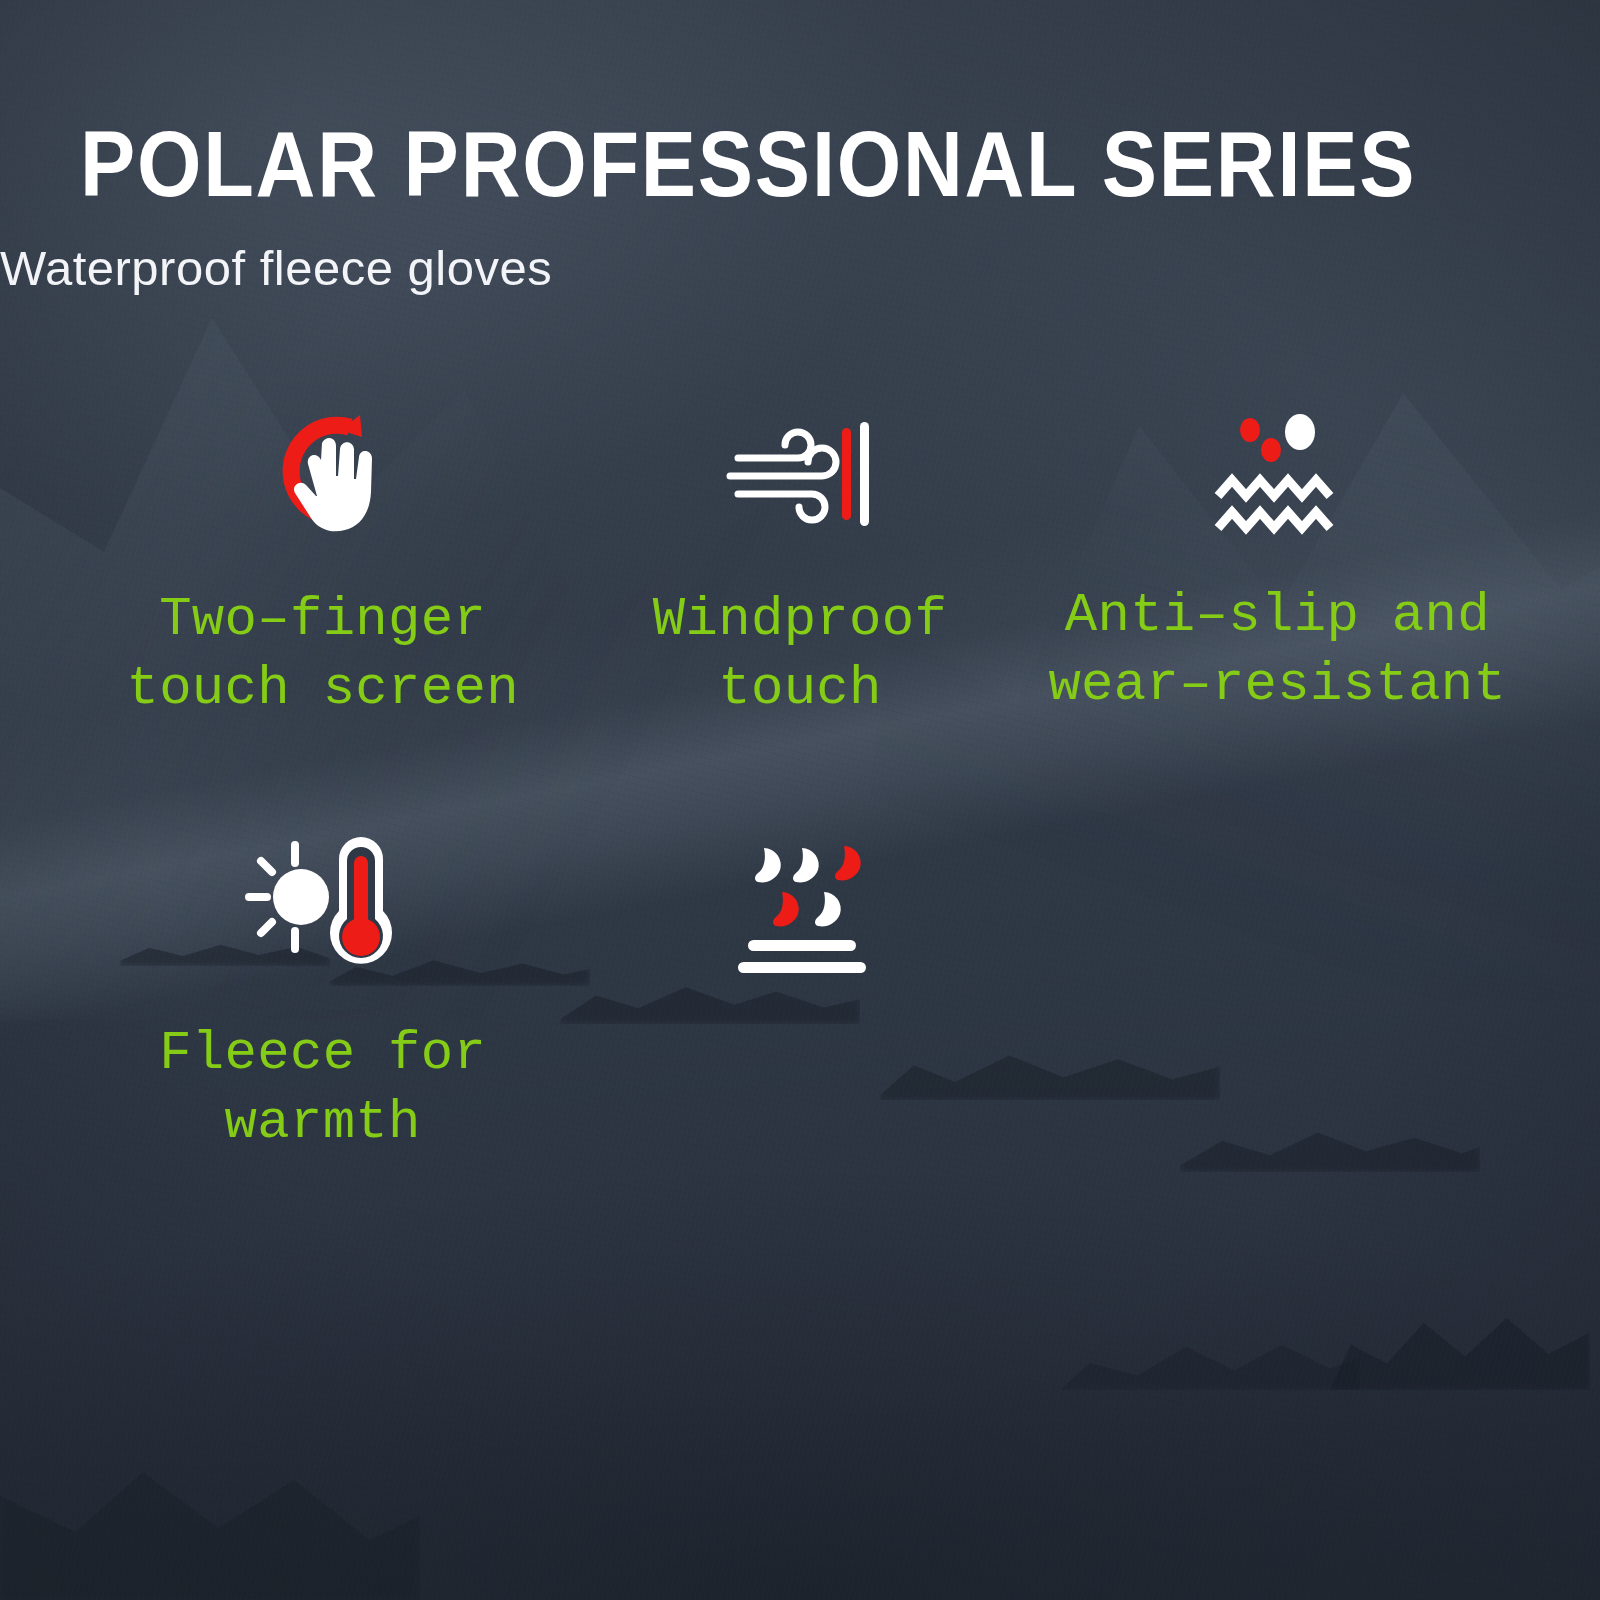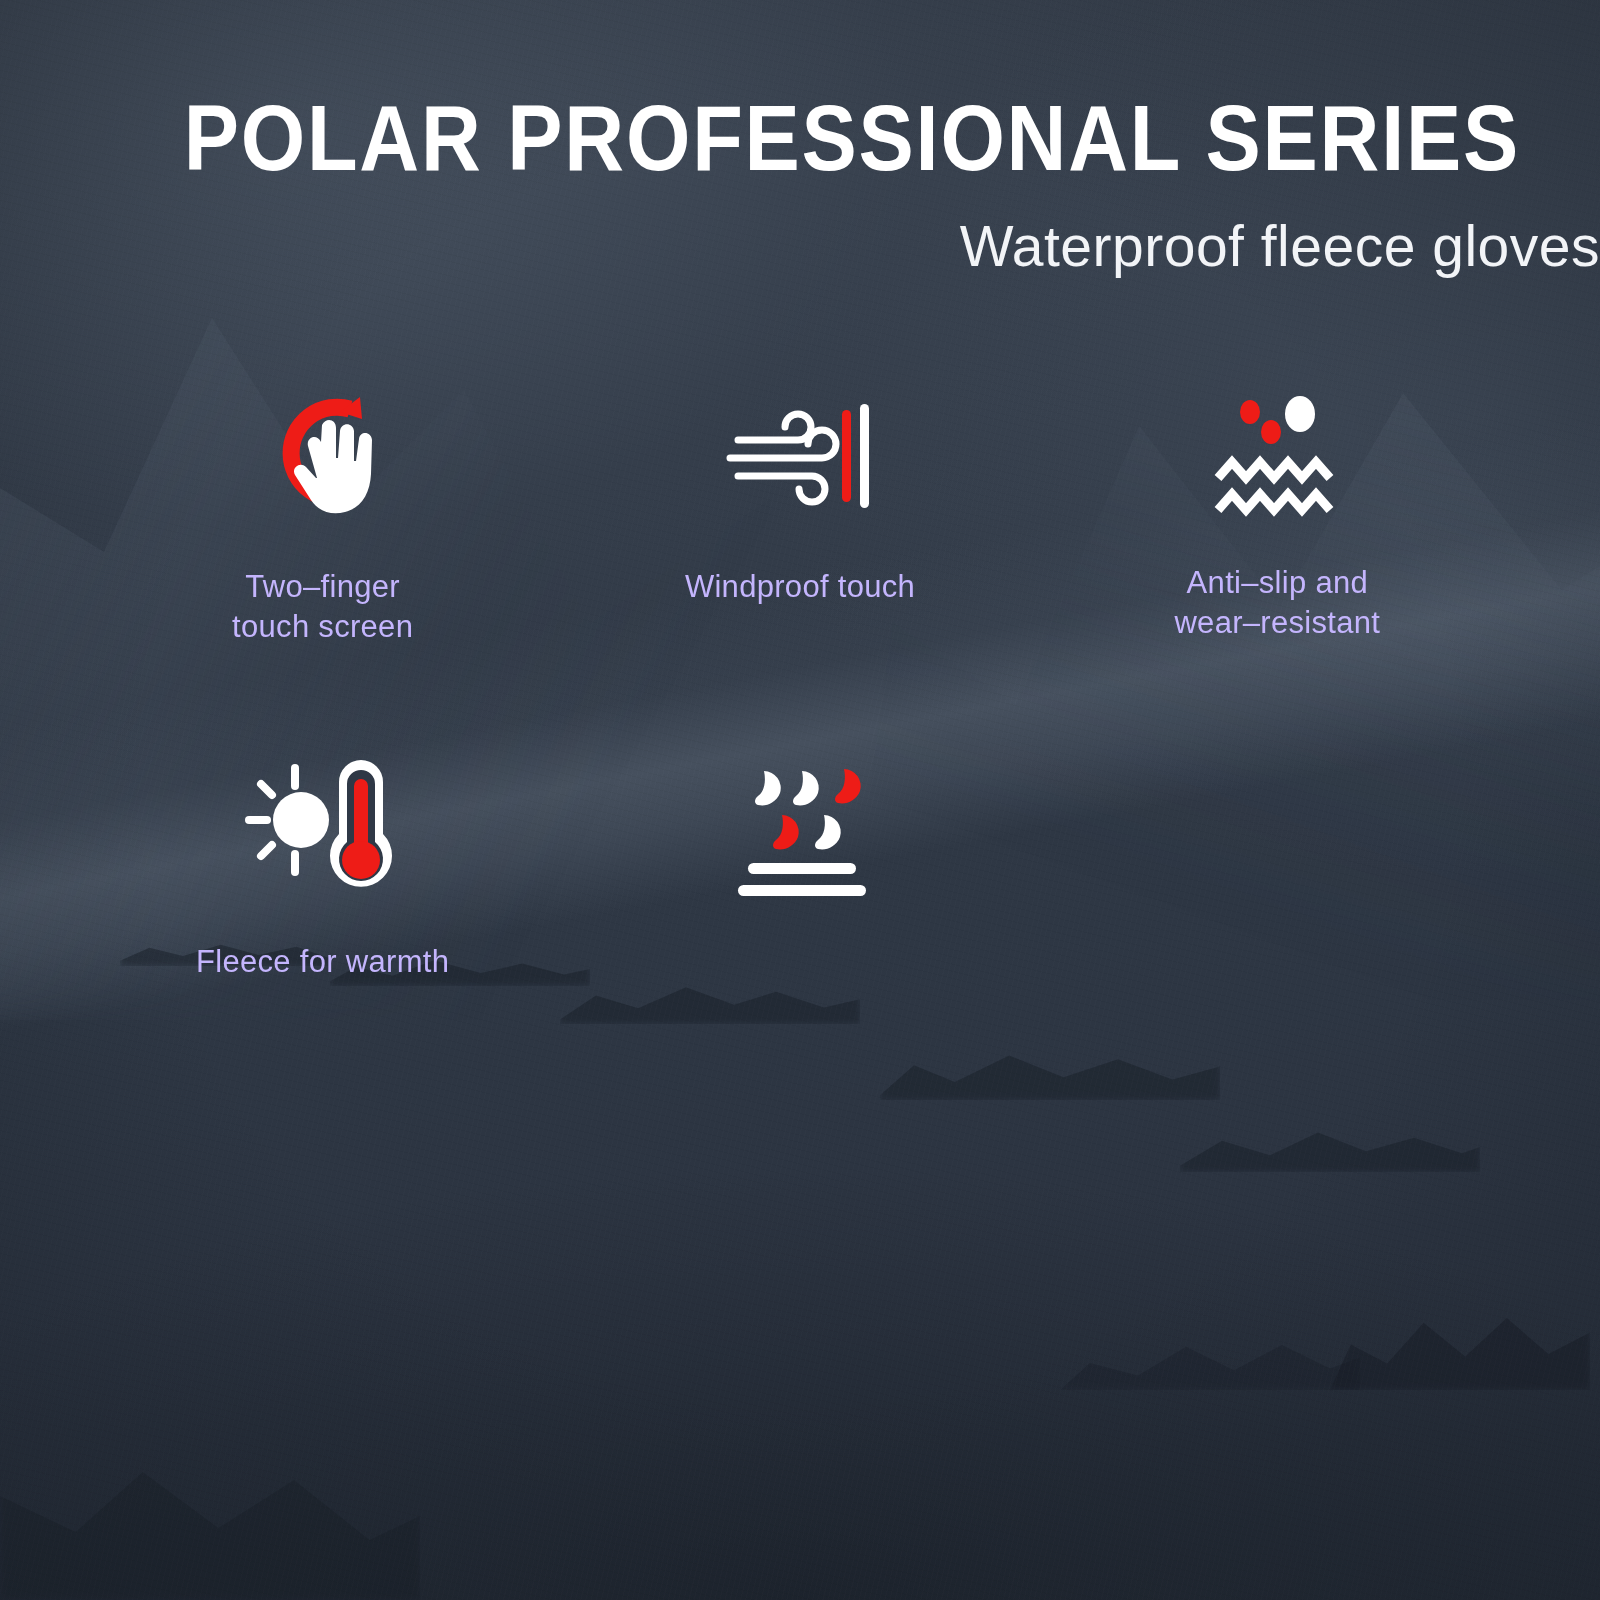--- a/index.html
+++ b/index.html
@@ -93,37 +93,37 @@
     opacity: 0.85;
   }
 
   .bg-vignette {
     background: radial-gradient(ellipse 1250px 1200px at 50% 48%, rgba(0,0,0,0) 52%, rgba(16,21,28,0.34) 100%);
   }
 
   
   .content { position: relative; z-index: 5; }
 
-  .header { text-align: right; padding-top: 92px; }
+  .header { text-align: left; padding-top: 118px; }
 
   .title {
     font-family: "Liberation Sans Narrow", "Liberation Sans", sans-serif;
     font-weight: 700;
     font-size: 92px;
     line-height: 1;
     letter-spacing: 2px;
     color: #ffffff;
     transform: scaleX(0.90);
     transform-origin: center;
     white-space: nowrap;
   }
 
   .subtitle {
     margin-top: 34px;
-    font-size: 57px;
+    font-size: 49px;
     font-weight: 300;
     line-height: 1;
     color: #f2f4f7;
     letter-spacing: 0.5px;
     white-space: nowrap;
   }
 
   .grid {
     margin-top: 104px;
     display: grid;
@@ -141,26 +141,27 @@
   .icon-box {
     height: 150px;
     display: flex;
     align-items: center;
     justify-content: center;
   }
 
   .caption {
     margin-top: 38px;
     text-align: center;
-    font-size: 31px;
+    font-size: 54px;
     font-weight: 400;
     line-height: 1.28;
-    color: #c4b5fd;
+    color: #84cc16;
     letter-spacing: 0.3px;
     white-space: pre-line;
+    font-family: Liberation Mono, monospace;
   }
   .cell.row2 .caption { margin-top: 34px; }
 </style>
 </head>
 <body>
 
 <div id="poster">
 
   <div class="bg-layer bg-base"></div>
   <div class="bg-layer bg-sweep"></div>

